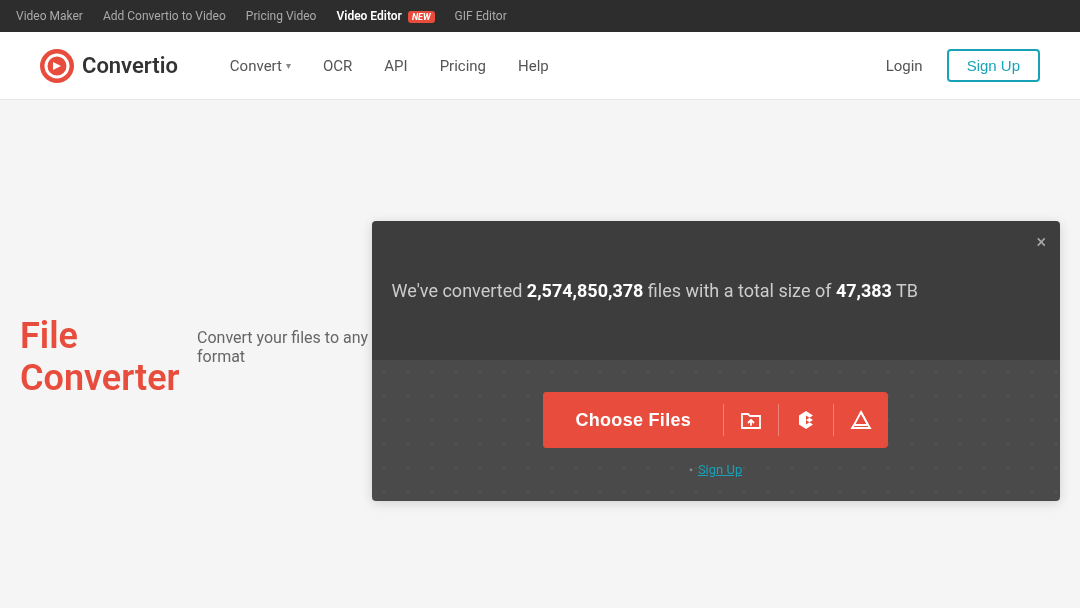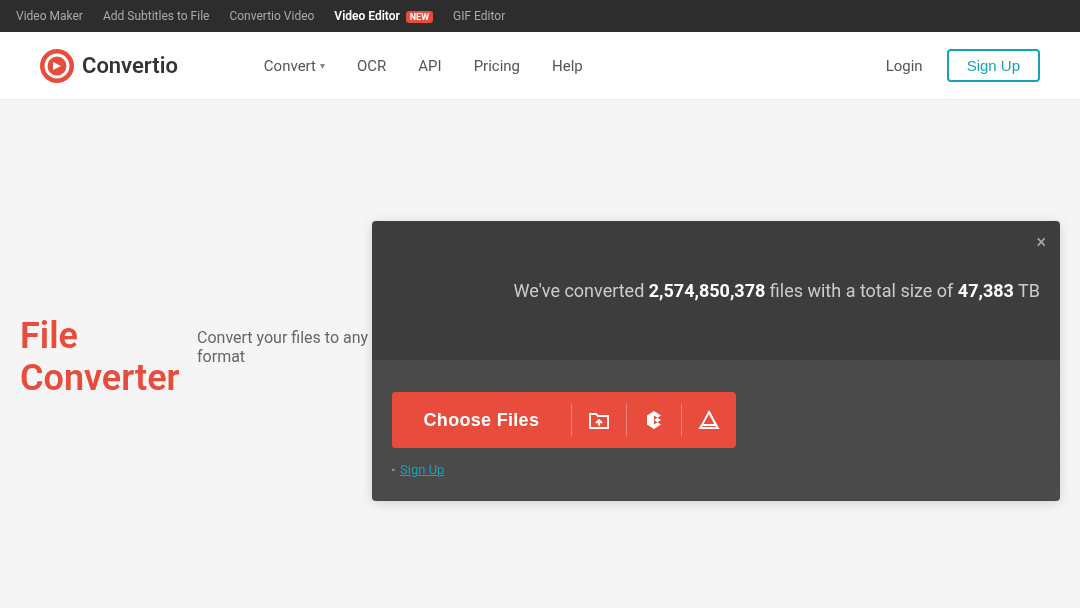--- a/index.html
+++ b/index.html
@@ -23,32 +23,32 @@
     .top-bar-item.active { color: #fff; font-weight: 600; }
     .new-badge {
       background: #e74c3c;
       color: #fff;
       font-size: 9px;
       font-weight: 700;
       padding: 1px 4px;
       border-radius: 3px;
       margin-left: 3px;
       vertical-align: middle;
+      font-style: italic;
     }
 
     
     .main-nav {
       background: #fff;
       height: 68px;
       display: flex;
       align-items: center;
       padding: 0 40px;
       border-bottom: 1px solid #e8e8e8;
       box-shadow: 0 1px 3px rgba(0,0,0,0.05);
-      gap: 34px;
     }
     .logo {
       display: flex;
       align-items: center;
       gap: 8px;
       margin-right: 40px;
       text-decoration: none;
     }
     .logo-icon {
       width: 34px;
@@ -129,21 +129,21 @@
       overflow: hidden;
       box-shadow: 0 2px 12px rgba(0,0,0,0.15);
       position: relative;
     }
 
     .converter-top {
       background: #3d3d3d;
       padding: 56px 20px;
       display: flex;
       align-items: center;
-      justify-content: flex-end;
+      justify-content: flex-start;
       min-height: 120px;
     }
 
     .close-btn {
       position: absolute;
       top: 12px;
       right: 14px;
       color: #aaa;
       font-size: 18px;
       cursor: pointer;
@@ -161,21 +161,21 @@
       font-weight: 700;
     }
 
     .converter-bottom {
       background: #4a4a4a;
       background-image: radial-gradient(circle, #555 1px, transparent 1px);
       background-size: 24px 24px;
       padding: 32px 20px 24px;
       display: flex;
       flex-direction: column;
-      align-items: flex-start;
+      align-items: center;
     }
 
     .upload-row {
       display: flex;
       align-items: center;
       gap: 0;
       background: #e74c3c;
       border-radius: 4px;
       overflow: hidden;
       height: 56px;
@@ -227,22 +227,22 @@
       color: #17a2b8;
       text-decoration: underline;
       cursor: pointer;
     }
   </style>
 </head>
 <body>
 
 <div class="top-bar">
   <span class="top-bar-item">Video Maker</span>
-  <span class="top-bar-item">Add Subtitles to File</span>
-  <span class="top-bar-item">Convertio Video</span>
+  <span class="top-bar-item">Add Convertio to Video</span>
+  <span class="top-bar-item">Pricing Video</span>
   <span class="top-bar-item active">
     <span>Video Editor</span>
     <span class="new-badge">NEW</span>
   </span>
   <span class="top-bar-item">GIF Editor</span>
 </div>
 
 <nav class="main-nav">
   <div class="logo">
     <svg class="logo-icon" viewBox="0 0 34 34" fill="none">

